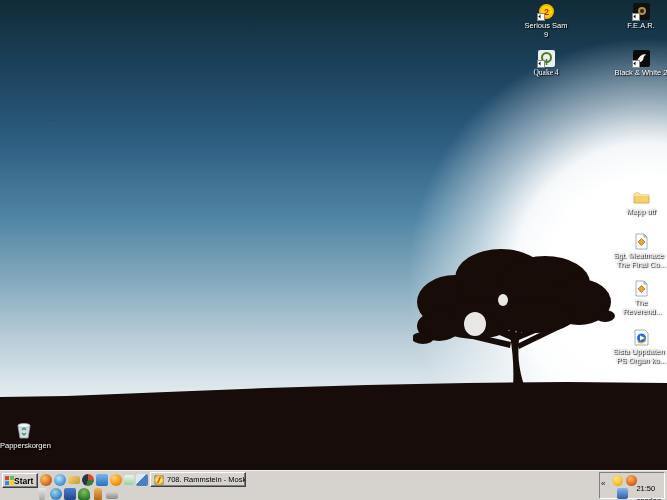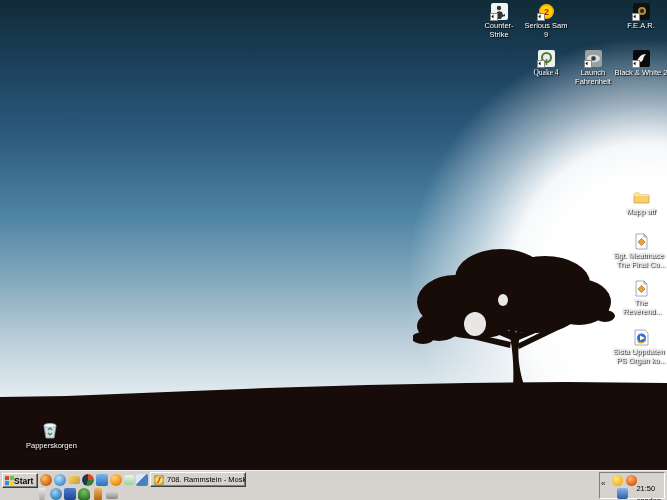--- a/index.html
+++ b/index.html
@@ -122,31 +122,20 @@
         </g>
         <g fill="#ffffff" opacity="0.9">
           <ellipse cx="62" cy="96" rx="11" ry="12"></ellipse>
           <ellipse cx="90" cy="72" rx="5" ry="6"></ellipse>
         </g>
       </svg>
     </div>
 
     <div class="ground"></div>
 
-    <div class="dicon" style="left:475px;top:3px;">
-      <div class="glyph">
-        <svg width="17" height="17">
-            <rect width="17" height="17" rx="2" fill="#f4f4f4"></rect>
-            <circle cx="8" cy="5" r="2.2" fill="#333"></circle>
-            <path d="M5 16 L6 9 Q8.5 7.5 11 9 L12 12 L14 11 L14 13 L11 14 L10 16 Z" fill="#333"></path>
-          </svg>
-        <span class="shortcut-arrow"></span>
-      </div>
-      <div class="lbl">Counter-Strike</div>
-    </div>
 
     <div class="dicon" style="left:522px;top:3px;">
       <div class="glyph">
         <svg width="17" height="17">
             <circle cx="8.5" cy="8.5" r="7.5" fill="#ffb400"></circle>
             <circle cx="8.5" cy="8.5" r="5.5" fill="#ffd900"></circle>
             <text x="8.5" y="12" text-anchor="middle" font-size="9" font-weight="bold" fill="#c81400" font-family="Liberation Sans,sans-serif">2</text>
           </svg>
         <span class="shortcut-arrow"></span>
       </div>
@@ -171,32 +160,20 @@
         <svg width="17" height="17">
             <rect width="17" height="17" rx="2" fill="#efefef"></rect>
             <circle cx="8.5" cy="7.5" r="4.5" fill="none" stroke="#4a7d2a" stroke-width="2"></circle>
             <rect x="7.7" y="9" width="1.6" height="6" fill="#4a7d2a"></rect>
           </svg>
         <span class="shortcut-arrow"></span>
       </div>
       <div class="lbl">Quake 4</div>
     </div>
 
-    <div class="dicon" style="left:569px;top:50px;">
-      <div class="glyph">
-        <svg width="17" height="17">
-            <rect width="17" height="17" rx="2" fill="#9aa0a0"></rect>
-            <ellipse cx="8.5" cy="8.5" rx="6.5" ry="3.8" fill="#ddd"></ellipse>
-            <circle cx="8.5" cy="8.5" r="2.4" fill="#4a5a64"></circle>
-            <circle cx="8.5" cy="8.5" r="1" fill="#111"></circle>
-          </svg>
-        <span class="shortcut-arrow"></span>
-      </div>
-      <div class="lbl">Launch Fahrenheit</div>
-    </div>
 
     <div class="dicon w56" style="left:613px;top:50px;">
       <div class="glyph">
         <svg width="17" height="17">
             <rect width="17" height="17" rx="2" fill="#0a0a0a"></rect>
             <path d="M4 12 Q6 4 13 4 Q10 7 10 10 Q8 13 4 12 Z" fill="#f0f0f0"></path>
           </svg>
         <span class="shortcut-arrow"></span>
       </div>
       <div class="lbl">Black &amp; White 2</div>
@@ -239,21 +216,21 @@
         <svg width="17" height="17">
             <path d="M2 1 H12 L15 4 V16 H2 Z" fill="#fff" stroke="#8899aa" stroke-width="0.8"></path>
             <circle cx="8.5" cy="9" r="4.5" fill="#2b6fd4"></circle>
             <path d="M7 6.5 L12 9 L7 11.5 Z" fill="#fff"></path>
             <path d="M4.5 12.5 A5.5 5.5 0 0 0 13 11" fill="none" stroke="#f0a500" stroke-width="1.2"></path>
           </svg>
       </div>
       <div class="lbl">Sista Uppdaten - PS Organ ko...</div>
     </div>
 
-    <div class="dicon" style="left:0px;top:420px;margin-left:26px;">
+    <div class="dicon" style="left:0px;top:420px;">
       <div class="glyph" style="width:20px;height:20px;">
         <svg width="20" height="20">
             <path d="M4 6 L6 18 L14 18 L16 6 Z" fill="#e8eef3" stroke="#9fb2c0" stroke-width="0.8" opacity="0.92"></path>
             <ellipse cx="10" cy="5.5" rx="6" ry="2" fill="#f2f7fa" stroke="#9fb2c0" stroke-width="0.8"></ellipse>
             <path d="M8 10 L10 8 L12 10 M12 13 L10 15 L8 13" fill="none" stroke="#2e8b57" stroke-width="1.2"></path>
           </svg>
       </div>
       <div class="lbl">Papperskorgen</div>
     </div>
   </div>

